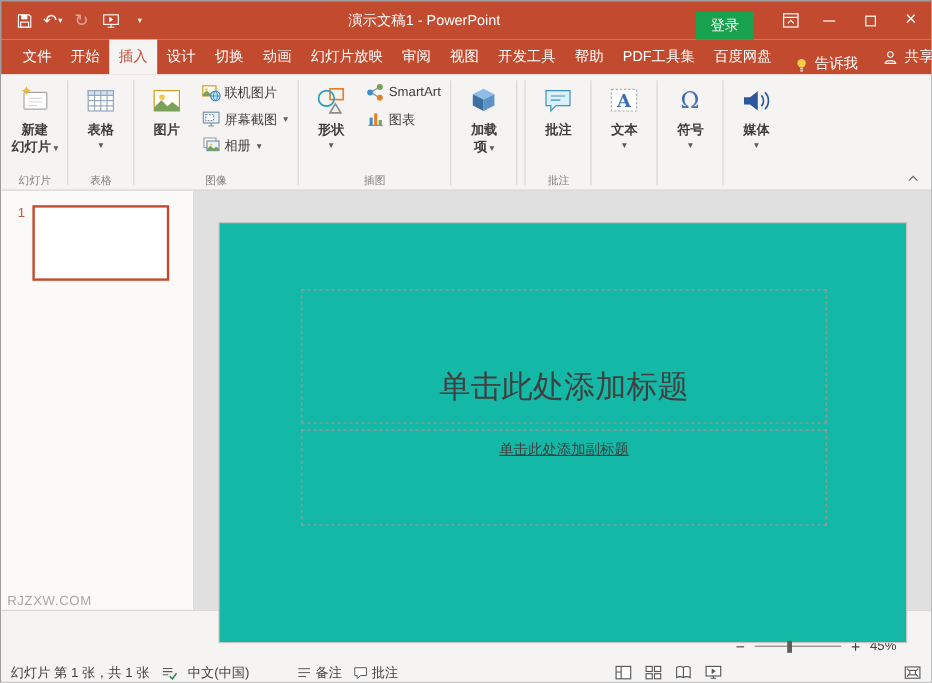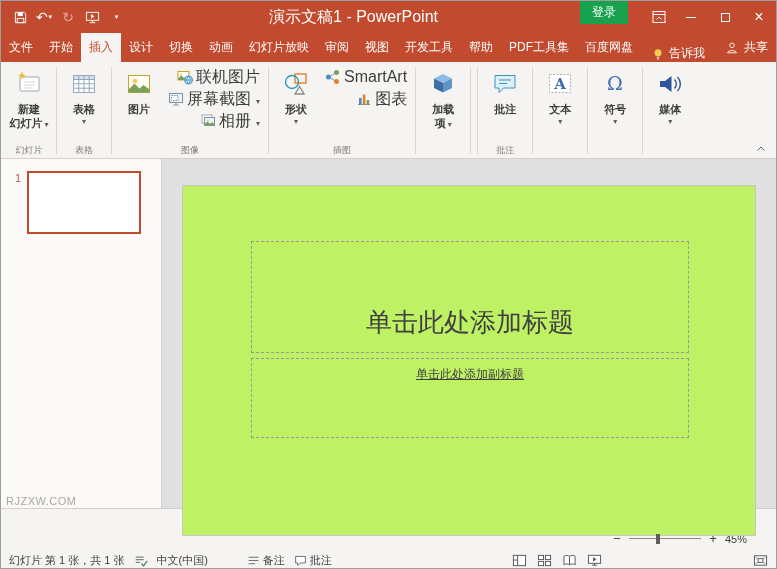--- a/index.html
+++ b/index.html
@@ -12,57 +12,57 @@
 *{margin:0;padding:0;box-sizing:border-box;}
 html,body{width:777px;height:569px;}
 body{font-family:"Liberation Sans","DejaVu Sans",sans-serif;background:#fff;overflow:hidden;}
 .app{display:flex;flex-direction:column;width:777px;height:569px;border:1px solid #9e9e9e;}
 
 .titlebar{flex:0 0 32px;background:var(--titlebar-bg);display:flex;align-items:center;color:#fff;}
 .qat{display:flex;align-items:center;padding-left:8px;gap:2px;}
 .qbtn{min-width:22px;height:26px;display:flex;align-items:center;justify-content:center;font-size:14px;color:#fff;}
 .qcaret{font-size:7px;margin-left:1px;}
 .disabled{opacity:.5;}
-.win-title{flex:1;text-align:center;font-size:16px;white-space:nowrap;overflow:hidden;}
-.tb-right{display:flex;align-items:flex-start;}
+.win-title{flex:1;text-align:center;font-size:12px;white-space:nowrap;overflow:hidden;}
+.tb-right{display:flex;align-items:flex-end;}
 .signin{background:var(--signin-bg);color:#fff;font-size:12px;padding:3px 12px;margin-right:16px;border:none;}
 .ribbon-opts{width:30px;height:32px;display:flex;align-items:center;justify-content:center;}
 .cap{width:34px;height:32px;display:flex;align-items:center;justify-content:center;}
 .min-glyph{display:block;width:10px;border-top:1px solid #fff;}
 .max-glyph{display:block;width:9px;height:9px;border:1px solid #fff;}
 .close-glyph::after{content:"×";font-size:16px;line-height:1;}
 
-.tabbar{flex:0 0 29px;background:var(--titlebar-bg);display:flex;align-items:stretch;color:#fff;font-size:12px;padding-left:0;}
+.tabbar{flex:0 0 29px;background:var(--titlebar-bg);display:flex;align-items:stretch;color:#fff;font-size:12px;padding-left:10px;}
 .tab{display:flex;align-items:center;padding:0 8px;white-space:nowrap;}
 .tab.active{background:var(--ribbon-bg);color:var(--accent);}
 .tellme{display:flex;align-items:flex-end;gap:4px;padding:0 7px;margin-left:3px;white-space:nowrap;}
 .share{display:flex;align-items:center;gap:5px;margin-left:auto;padding:0 13px;white-space:nowrap;}
 
 .ribbon{flex:0 0 97px;background:var(--ribbon-bg);border-bottom:1px solid #D2CFCC;display:flex;align-items:stretch;padding:1px 2px 0;position:relative;}
 .grp{display:flex;flex-direction:column;padding:0 2px;}
 .grp-body{flex:1;display:flex;align-items:flex-start;padding-top:2px;}
 .grp-label{height:15px;line-height:15px;font-size:9px;color:#817E7A;text-align:center;}
 .vsep{width:1px;background:#DAD7D3;margin:4px 1px;}
 .bigbtn{width:48px;height:78px;display:flex;flex-direction:column;align-items:center;padding-top:3px;font-size:11px;color:#3F3E3C;}
 .bigic{height:32px;display:flex;align-items:center;justify-content:center;}
 .blblw{margin-top:2px;text-align:center;line-height:14px;font-weight:bold;}
 .blbl{white-space:pre-line;}
 .caret::after{content:"▾";font-size:8px;color:#5F5D5B;}
 .caret.inl{margin-left:2px;}
 .caret.blk{display:block;line-height:9px;}
 .smcol{display:flex;flex-direction:column;padding-top:1px;}
-.smbtn{display:flex;align-items:center;gap:3px;height:22px;padding:0 5px;font-size:16px;color:#3F3E3C;white-space:nowrap;justify-content:flex-end;}
+.smbtn{display:flex;align-items:center;gap:3px;height:22px;padding:0 5px;font-size:11px;color:#3F3E3C;white-space:nowrap;}
 .collapse-btn{position:absolute;right:7px;bottom:2px;width:16px;height:14px;display:flex;align-items:center;justify-content:center;}
 
 .workspace{flex:1;display:flex;position:relative;min-height:0;}
 .thumbs{flex:0 0 161px;background:#FBFAF9;border-right:1px solid #D2CFCC;display:flex;padding:12px 6px 0 8px;gap:6px;align-items:flex-start;}
 .thumb-num{font-size:11px;color:#BA5B3F;width:12px;text-align:right;margin-top:1px;}
 .thumb{width:114px;height:63px;background:#fff;border:2px solid var(--accent);}
 .canvas{flex:1;display:flex;justify-content:center;align-items:flex-start;background:var(--canvas-bg);padding-top:27px;min-width:0;}
-.slide{width:572px;height:349px;background:#bef264;box-shadow:0 0 0 1px #C8C5C2;position:relative;flex:0 0 auto;}
+.slide{width:572px;height:349px;background:#14b8a6;box-shadow:0 0 0 1px #C8C5C2;position:relative;flex:0 0 auto;}
 .ph{position:absolute;left:68px;width:438px;border:1px dashed #9C9A98;display:flex;justify-content:center;color:#404040;}
 .ph-title{top:55px;height:112px;align-items:flex-end;padding-bottom:12px;font-size:26px;}
 .ph-sub{top:172px;height:80px;align-items:flex-start;padding-top:7px;font-size:12px;text-decoration:underline;}
 .watermark{position:absolute;left:5px;bottom:1px;font-size:11px;color:#A9A7A4;letter-spacing:.5px;}
 
 .statusbar{flex:0 0 24px;background:#F5F4F2;border-top:1px solid #D2CFCC;display:flex;align-items:center;font-size:11px;color:#3F3E3C;padding:0 8px;gap:9px;}
 .sbtn{display:flex;align-items:center;gap:3px;white-space:nowrap;margin-top:44px;}
 .notes-btn{margin-left:30px;}
 .views{display:flex;align-items:center;gap:10px;margin-left:auto;}
 .zoomer{display:flex;align-items:center;gap:6px;}

